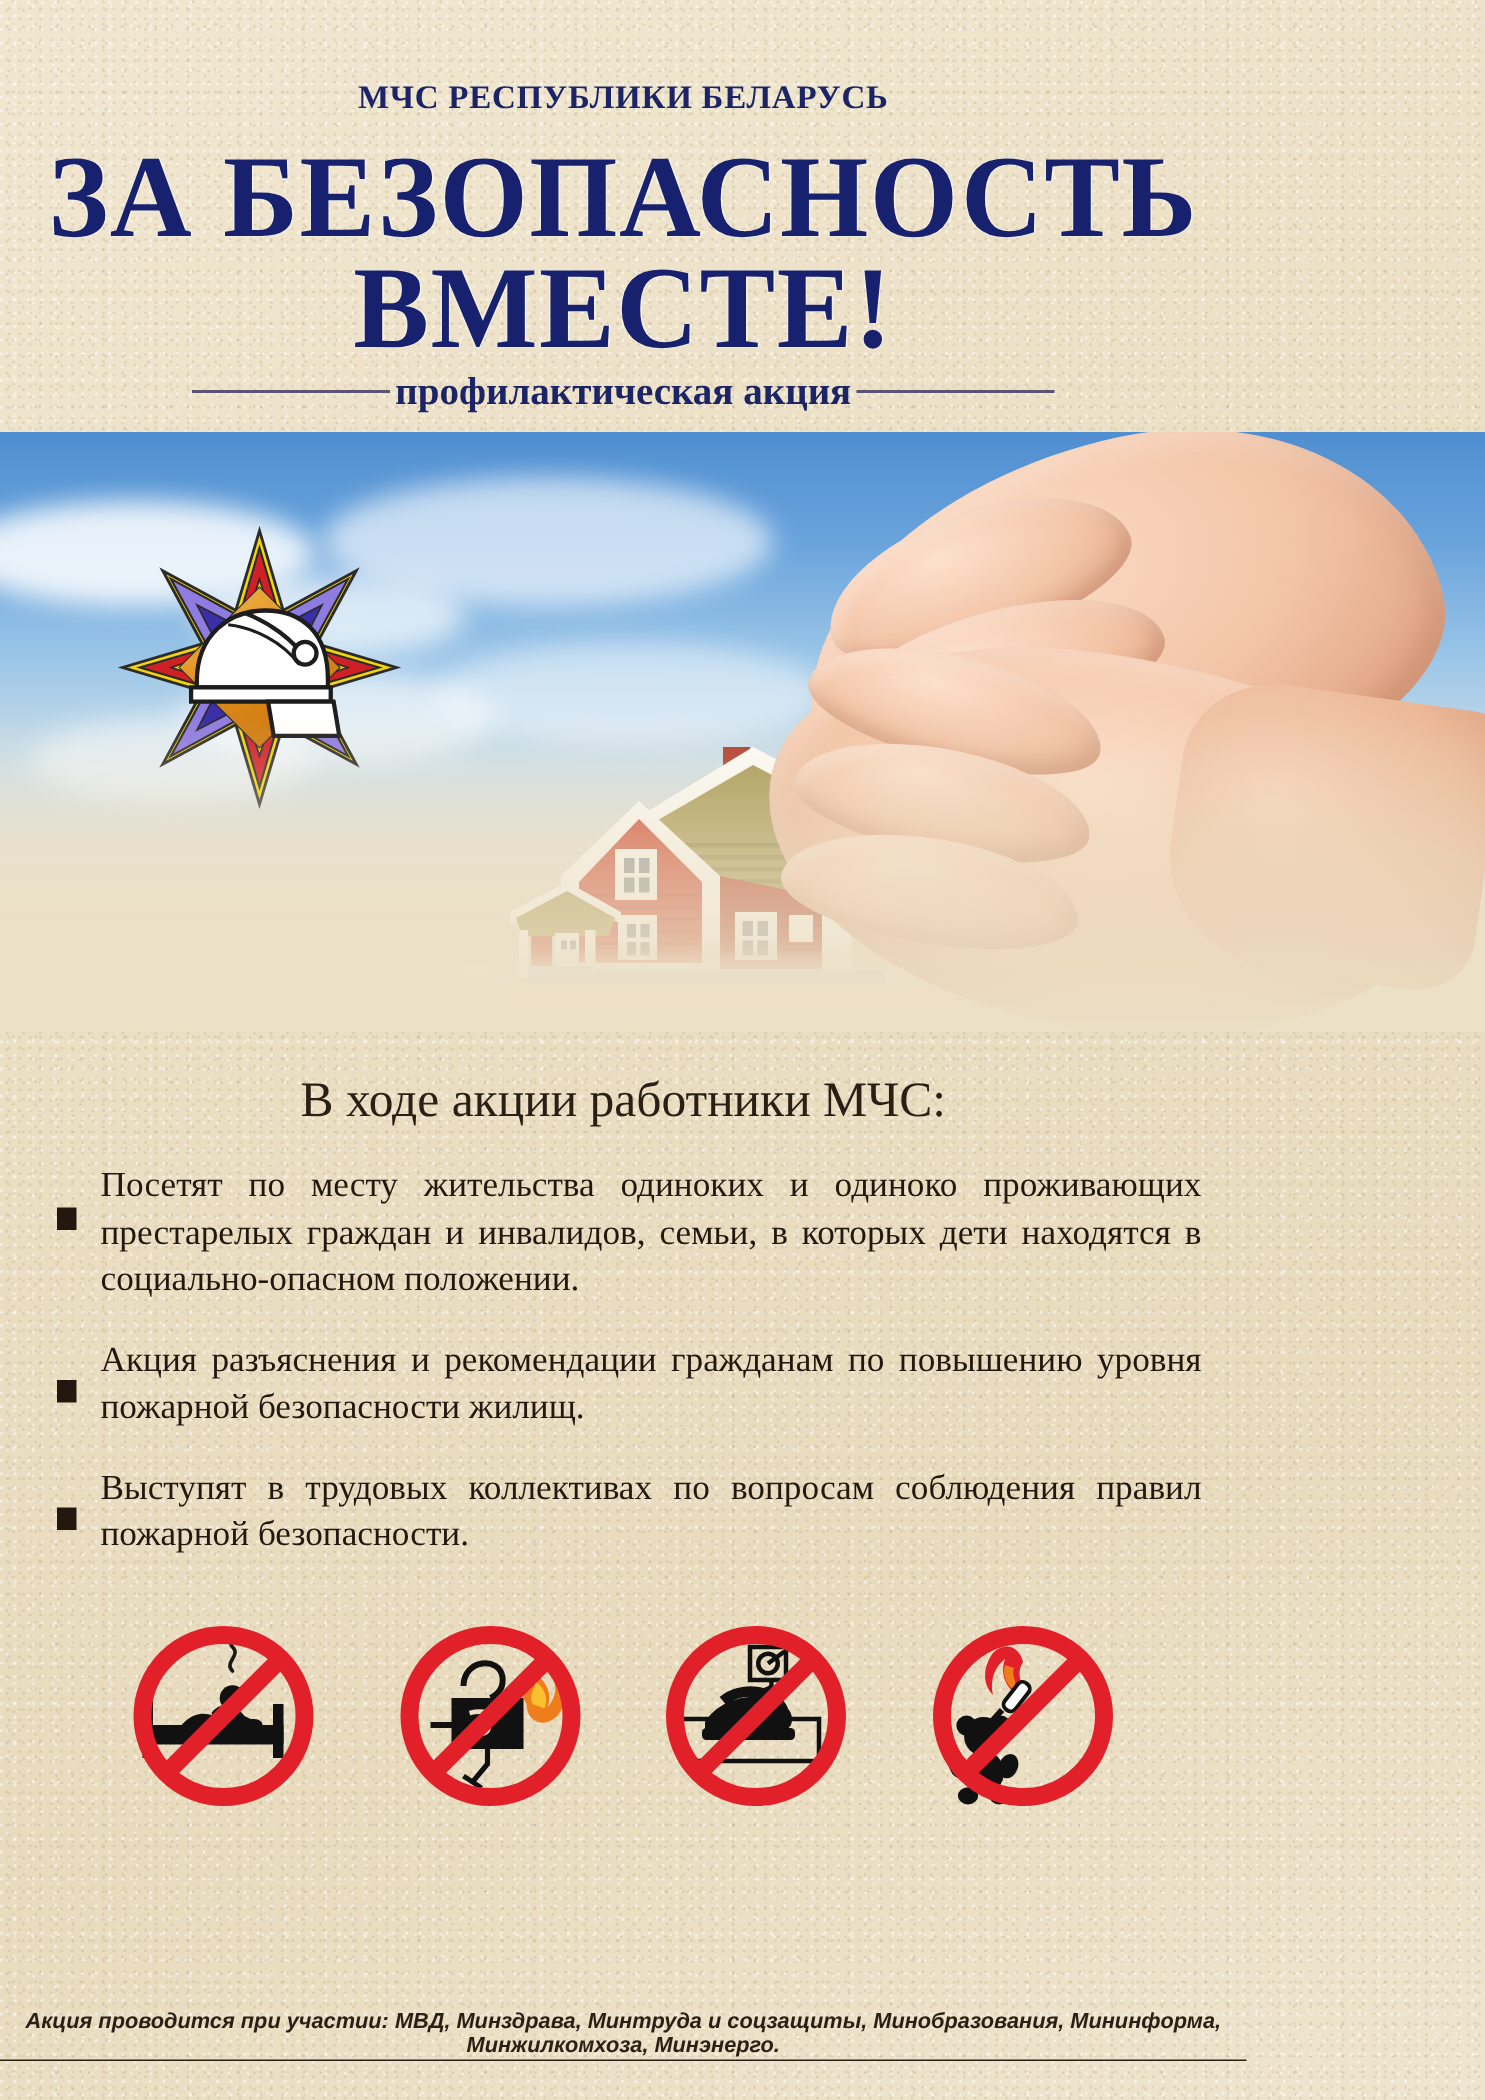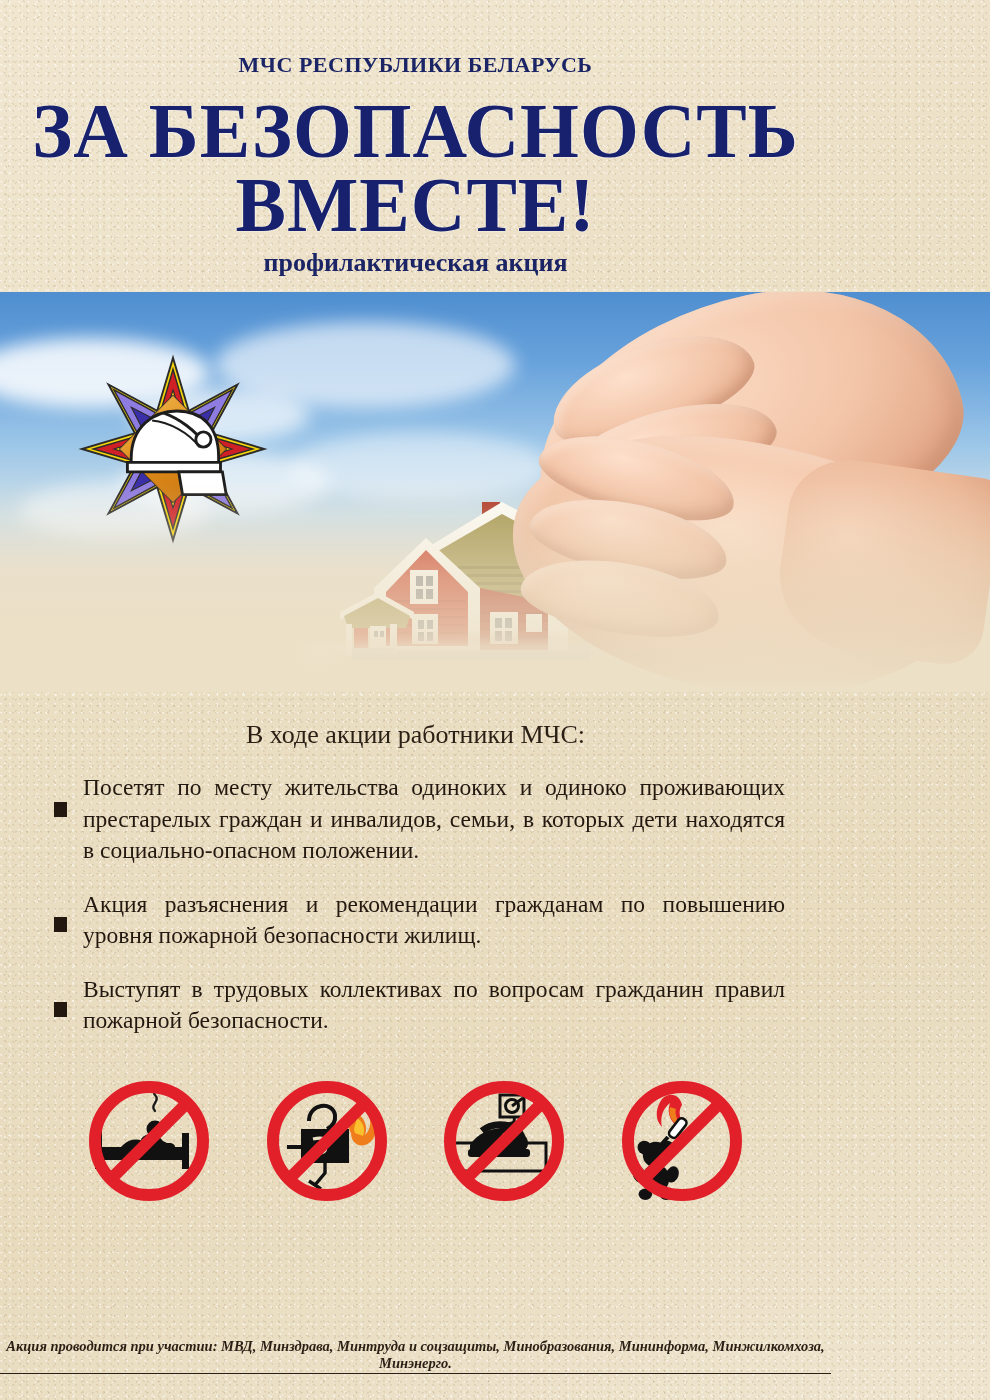--- a/index.html
+++ b/index.html
@@ -61,21 +61,20 @@
     font-family: "Liberation Serif", serif;
   }
 
   .subtitle-row {
     display: flex;
     align-items: center;
     justify-content: center;
     gap: 0;
     margin-top: 4px;
     padding: 0 128px;
-    flex-direction: column;
   }
   .subtitle-row .rule {
     flex: 1 1 auto;
     height: 2px;
     background: #5b5470;
   }
   .subtitle-text {
     flex: 0 0 auto;
     padding: 0 4px;
     font-size: 26px;
@@ -179,28 +178,28 @@
     position: absolute; left: 30px; top: 352px; width: 470px; height: 40px;
     background: linear-gradient(180deg, rgba(255,255,255,0.55), rgba(236,224,198,0));
     filter: blur(5px);
   }
 
   
   .content { padding: 0 24px; }
 
   .lead {
     text-align: center;
-    font-size: 26px;
+    font-size: 33px;
     color: #2a1f14;
     margin-top: 28px;
     margin-bottom: 22px;
     font-family: "Liberation Serif", serif;
   }
 
-  .bullets { margin: 16px; padding: 0; list-style: none; }
+  .bullets { margin: 0; padding: 0; list-style: none; }
   .bullet {
     display: flex;
     align-items: flex-start;
     margin-bottom: 22px;
   }
   .bullet-marker {
     flex: 0 0 auto;
     width: 13px; height: 15px;
     background: #23180f;
     margin: 28px 16px 0 14px;
@@ -234,21 +233,21 @@
     text-align: center;
   }
   .footer-text {
     display: inline-block;
     font-size: 14.5px;
     font-style: italic;
     font-weight: bold;
     color: #2a1f14;
     border-bottom: 1px solid #2a1f14;
     padding-bottom: 1px;
-    font-family: Liberation Serif, serif;
+    font-family: Liberation Sans, sans-serif;
   }
 </style>
 </head>
 <body>
 
 <div class="paper"></div>
 
 <div class="page">
 
   <div class="org-line">МЧС РЕСПУБЛИКИ БЕЛАРУСЬ</div>
@@ -405,21 +404,21 @@
       <li class="bullet b1">
         <span class="bullet-marker"></span>
         <span class="bullet-text">Посетят по месту жительства одиноких и одиноко проживающих престарелых граждан и инвалидов, семьи, в которых дети находятся в социально-опасном положении.</span>
       </li>
       <li class="bullet">
         <span class="bullet-marker"></span>
         <span class="bullet-text">Акция разъяснения и рекомендации гражданам по повышению уровня пожарной безопасности жилищ.</span>
       </li>
       <li class="bullet">
         <span class="bullet-marker"></span>
-        <span class="bullet-text">Выступят в трудовых коллективах по вопросам гражданин правил пожарной безопасности.</span>
+        <span class="bullet-text">Выступят в трудовых коллективах по вопросам соблюдения правил пожарной безопасности.</span>
       </li>
     </ul>
 
     <div class="icon-row">
 
       <div class="proh" title="">
         <svg viewBox="0 0 160 120" width="160" height="120">
           <g>
 
             <path d="M 86,30 C 80,24 92,20 86,14 C 82,10 90,6 88,2" fill="none" stroke="#1a1a1a" stroke-width="2.4" stroke-linecap="round"></path>

